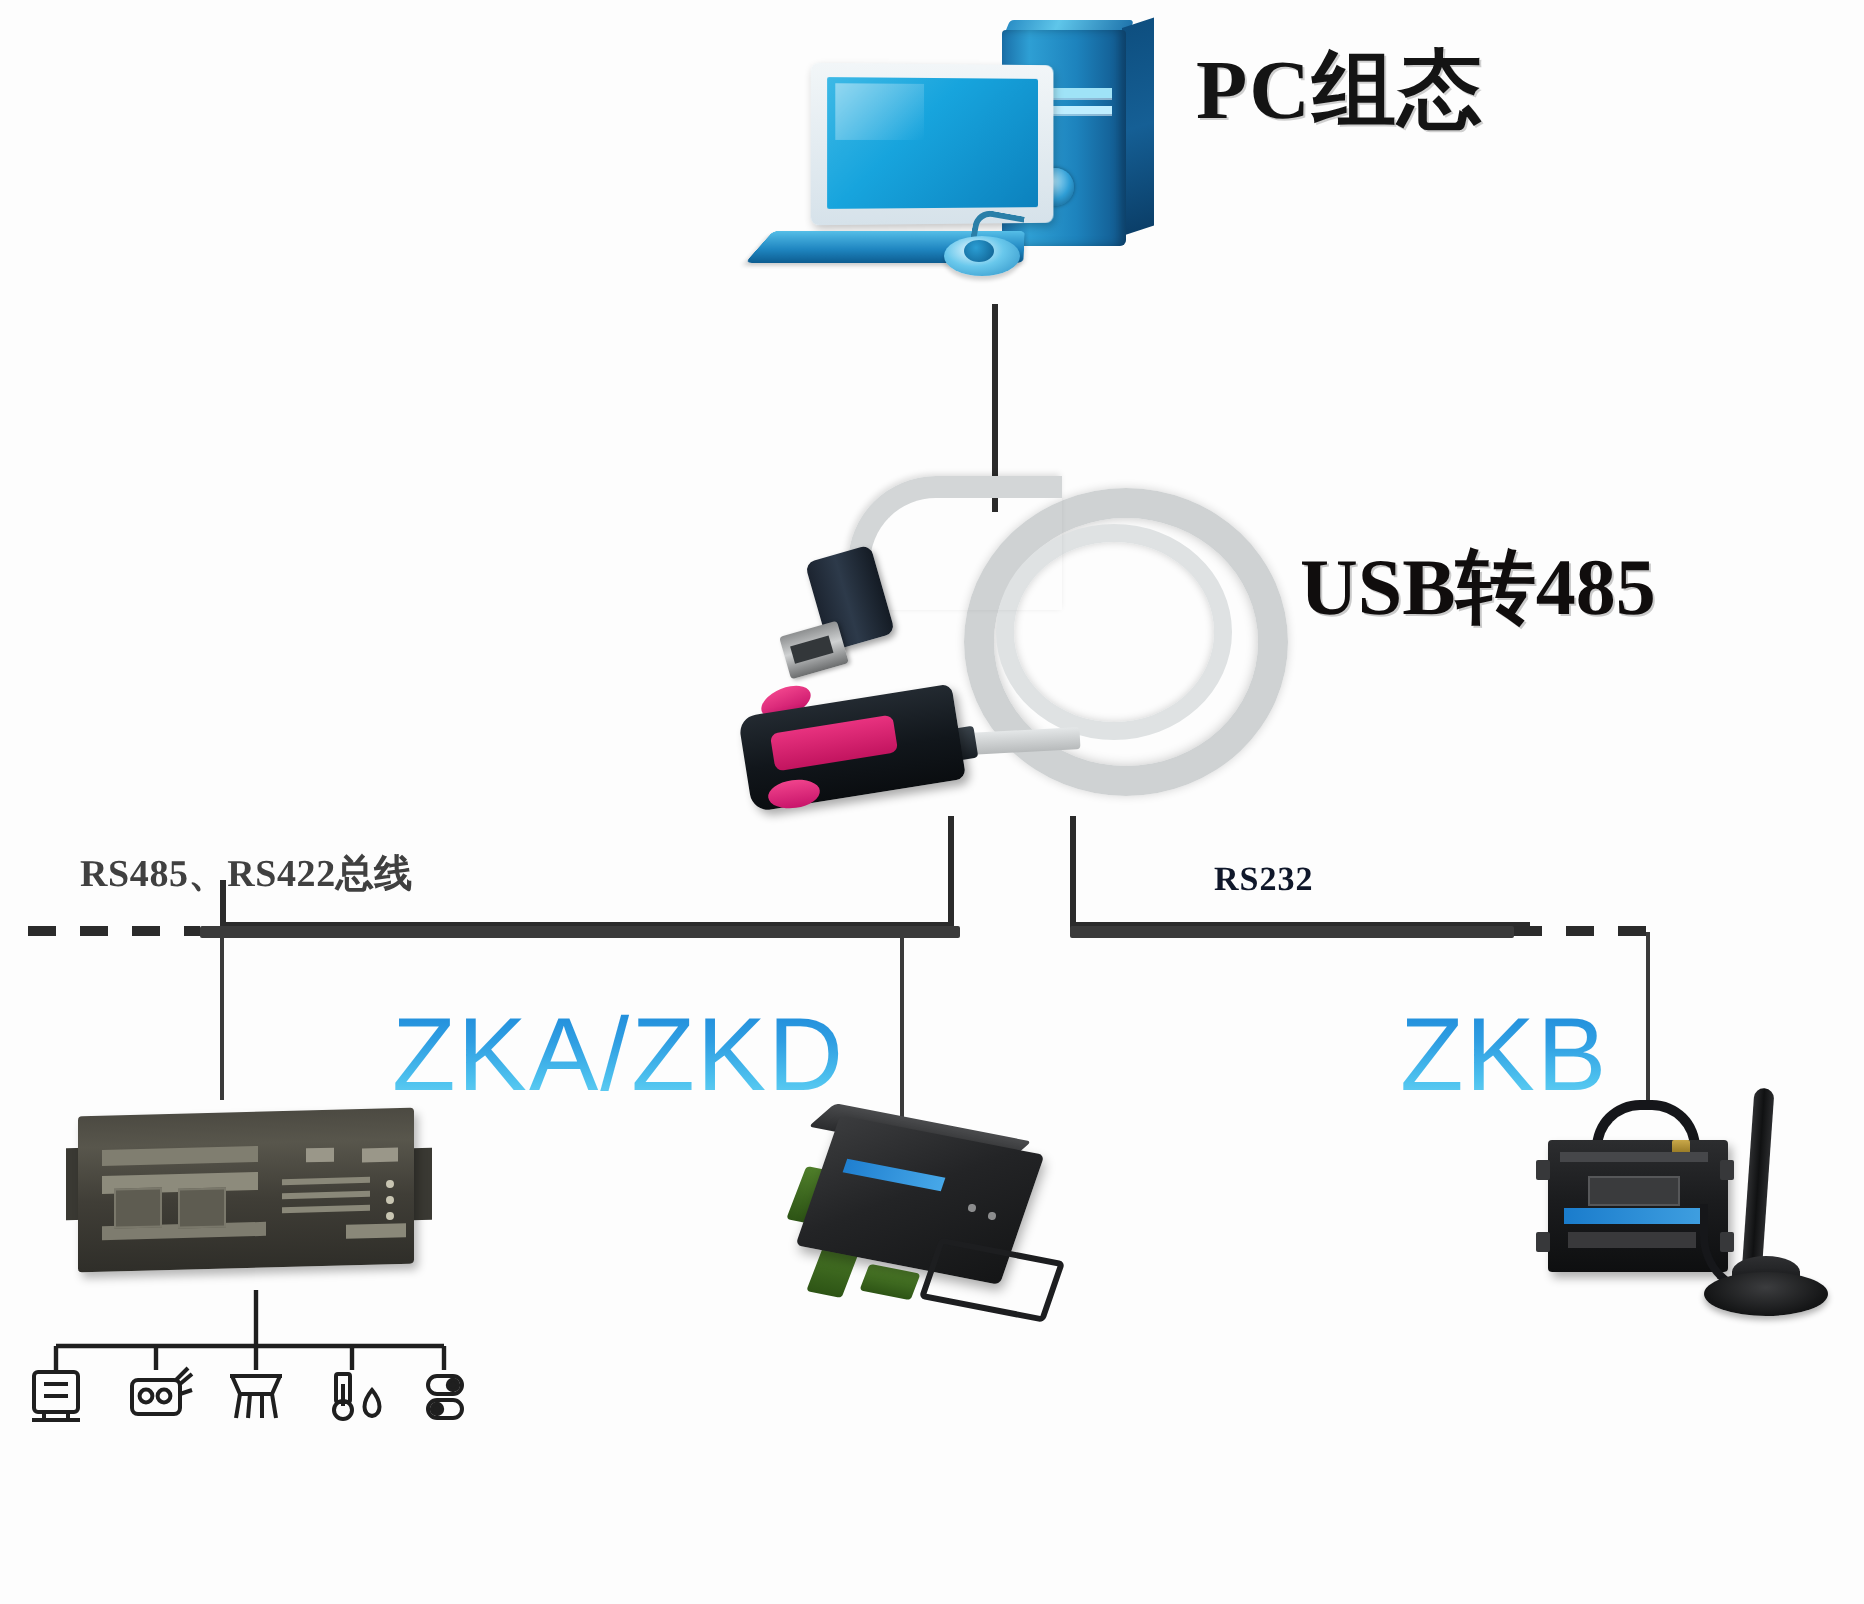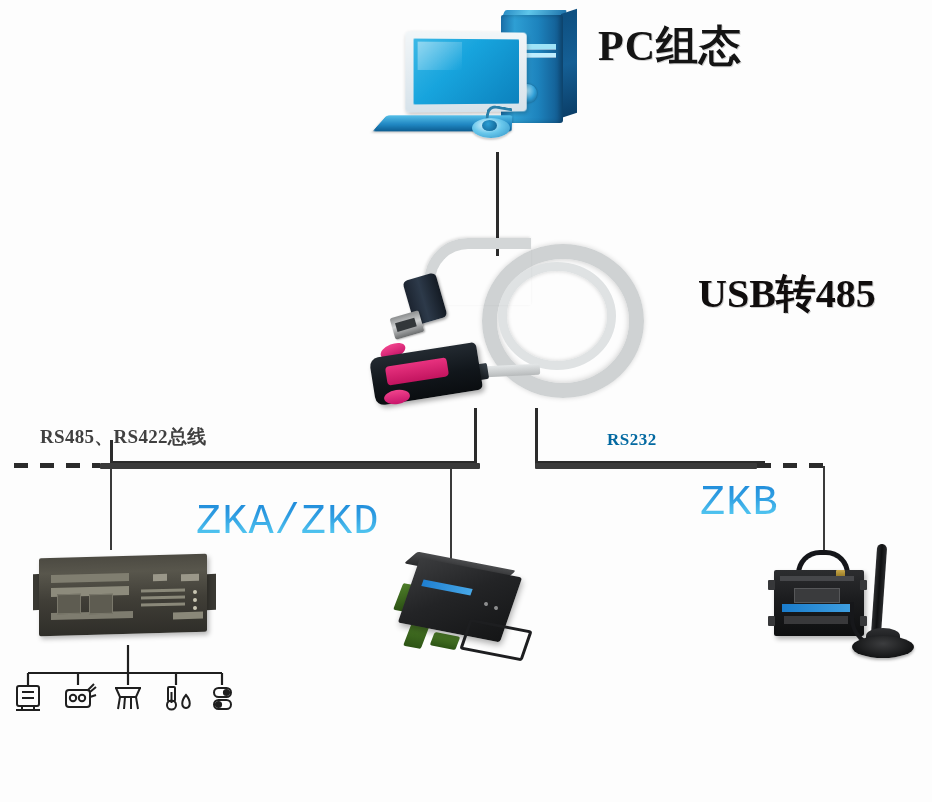--- a/index.html
+++ b/index.html
@@ -35,59 +35,58 @@
     left: 650px;
     top: 265px;
     font-family: "Liberation Serif", "DejaVu Serif", serif;
     font-size: 40px;
     font-weight: 700;
     color: #100d0d;
     line-height: 1.45;
     letter-spacing: 0px;
     text-shadow: 1px 1px 0 rgba(0,0,0,0.2);
     white-space: nowrap;
-    margin-left: 48px;
   }
   .label-rs485 {
     position: absolute;
     left: 40px;
     top: 424px;
     font-family: "Liberation Serif", "DejaVu Serif", serif;
     font-size: 19px;
     font-weight: 700;
     color: #404040;
     white-space: nowrap;
     letter-spacing: 0.3px;
   }
   .label-rs232 {
     position: absolute;
     left: 607px;
     top: 430px;
     font-family: "Liberation Serif", "DejaVu Serif", serif;
     font-size: 17px;
     font-weight: 700;
-    color: #0369a1;
+    color: #0f172a;
     white-space: nowrap;
     letter-spacing: 0.5px;
   }
   .label-blue {
     position: absolute;
-    font-family: Liberation Mono, monospace;
-    font-size: 42px;
+    font-family: Liberation Sans, sans-serif;
+    font-size: 52px;
     font-weight: 400;
     letter-spacing: 1px;
     background: linear-gradient(to bottom, #1b86d8 0%, #2f9ee2 38%, #4fc3ef 72%, #7fd9f5 100%);
     -webkit-background-clip: text;
     background-clip: text;
     color: transparent;
     -webkit-text-fill-color: transparent;
     white-space: nowrap;
   }
   .label-zka { left: 196px; top: 498px; }
-  .label-zkb { left: 700px; top: 479px; }
+  .label-zkb { left: 700px; top: 498px; }
 
   .label-bottom {
     position: absolute;
     left: 0;
     top: 723px;
     width: 932px;
     text-align: center;
     font-family: "Liberation Serif", "DejaVu Serif", serif;
     font-size: 35px;
     font-weight: 700;

